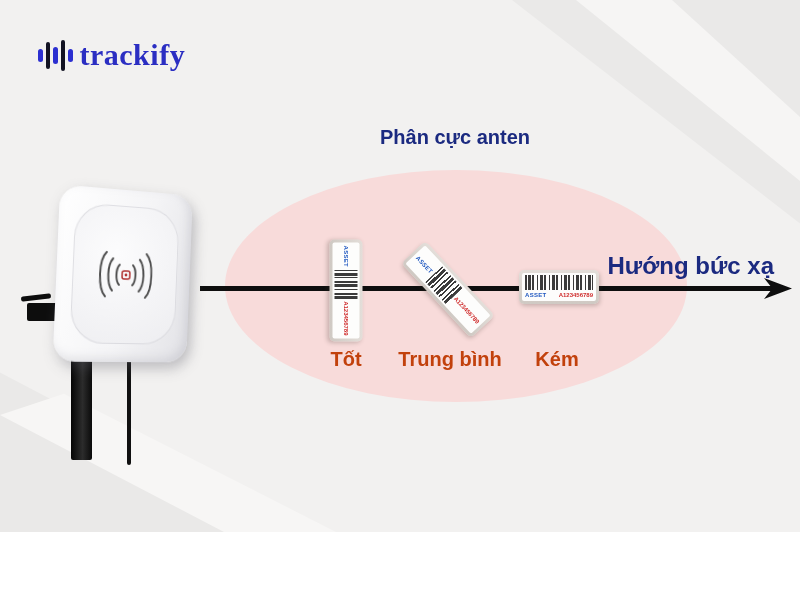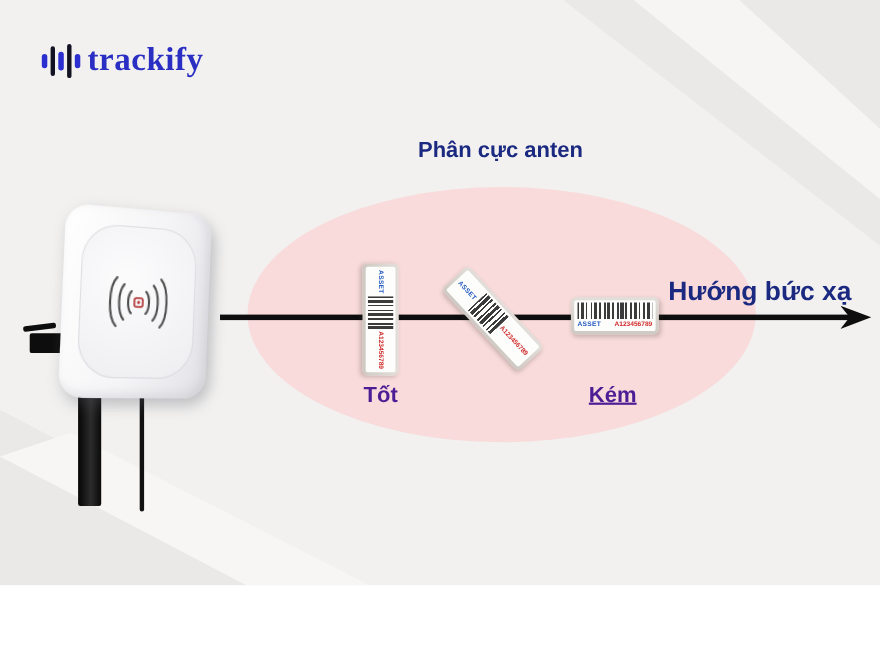--- a/index.html
+++ b/index.html
@@ -101,24 +101,24 @@
   }
   
   .tag-label { width: 80px; height: 34px; }
   .tag-horizontal { left: 519px; top: 270px; }
   .tag-label .tag-inner { display: flex; flex-direction: column; padding: 2px 3px 1px; }
   .tag-label .barcode { flex: none; width: 100%; height: 15px; }
   .tag-label .tag-textrow { display: flex; justify-content: space-between; margin-top: 2px; }
 
   
   .quality { position: absolute; top: 348px; transform: translateX(-50%);
-    font-size: 20px; font-weight: bold; color: #4c1d95; z-index: 3; white-space: nowrap; }
+    font-size: 20px; font-weight: bold; color: #c2410c; z-index: 3; white-space: nowrap; }
   .q-good   { left: 346px; }
   .q-medium { left: 450px; }
-  .q-poor   { left: 557px; text-decoration: underline; }
+  .q-poor   { left: 557px; }
 
   
   .antenna { position: absolute; left: 25px; top: 185px; width: 200px; height: 290px; z-index: 2; }
   .bracket-arm {
     position: absolute; left: 2px; top: 118px; width: 52px; height: 18px;
     background: #0d0d0d; border-radius: 2px;
   }
   .bracket-tip {
     position: absolute; left: -4px; top: 110px; width: 30px; height: 5px;
     background: #0d0d0d; transform: rotate(-7deg); border-radius: 2px;
@@ -202,20 +202,21 @@
     <div class="tag-inner">
       <span class="barcode"></span>
       <span class="tag-textrow">
         <span class="t-asset">ASSET</span>
         <span class="t-code">A123456789</span>
       </span>
     </div>
   </div>
 
   <div class="quality q-good">Tốt</div>
+  <div class="quality q-medium">Trung bình</div>
   <div class="quality q-poor">Kém</div>
 
   <div class="antenna">
     <div class="bracket-tip"></div>
     <div class="bracket-arm"></div>
     <div class="pole"></div>
     <div class="cable-thin"></div>
     <div class="panel">
       <div class="panel-face">
         <svg width="70" height="52" viewBox="0 0 70 52">

